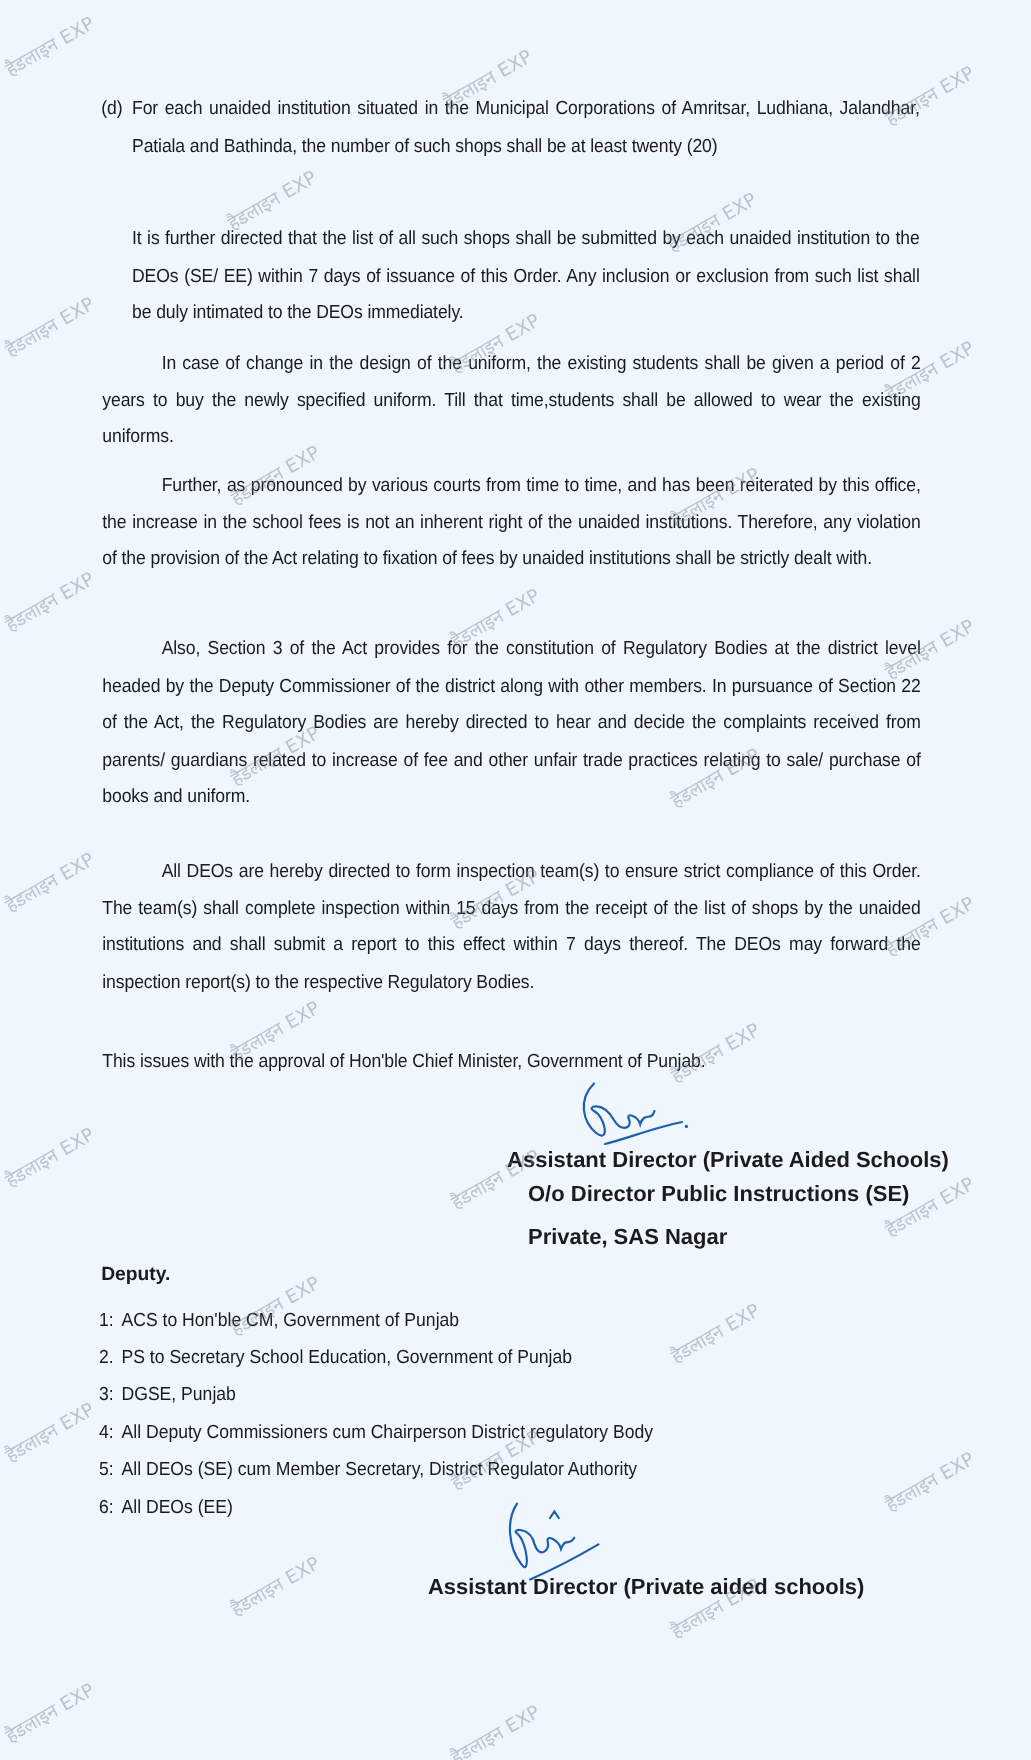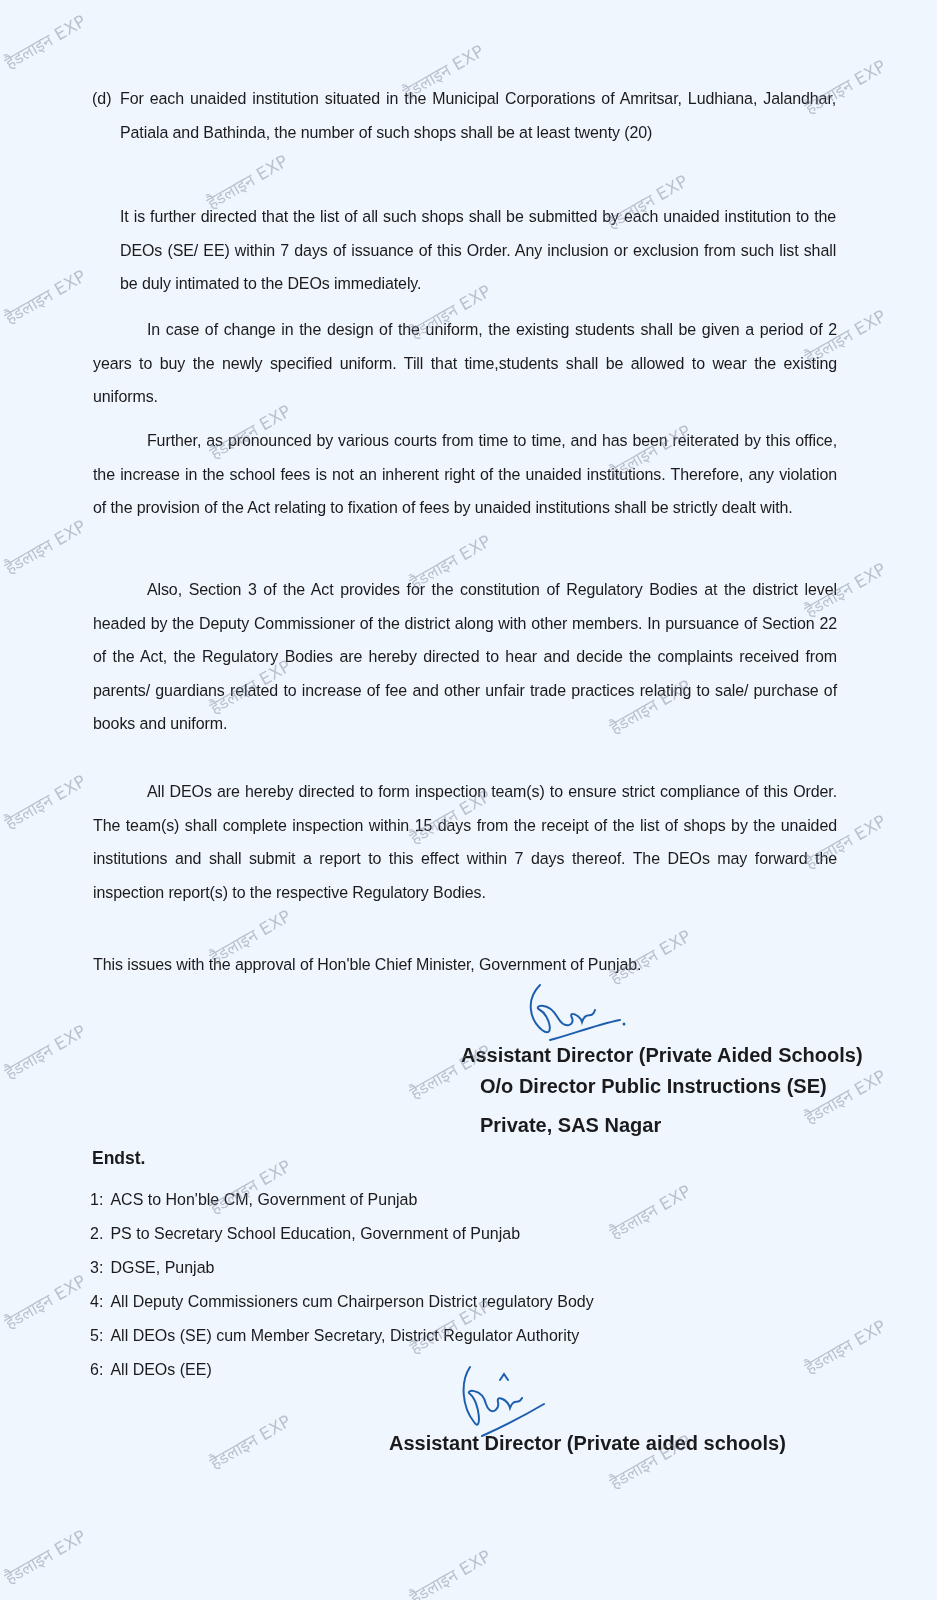--- a/index.html
+++ b/index.html
@@ -47,21 +47,21 @@
   <div class="p" style="top:948px; width:800px;">This issues with the approval of Hon'ble Chief Minister, Government of Punjab.</div>
 
   <svg class="sig" style="left:520px; top:980px;" width="110" height="70" viewBox="0 0 110 70">
     <path d="M20 5 C5 20, 10 40, 22 50 C35 60, 30 35, 20 30 C12 26, 28 20, 38 38 C45 50, 55 45, 52 38 C48 30, 60 35, 62 42 C66 30, 72 40, 75 30 M30 60 C50 55, 75 45, 100 40" stroke="#1d5fae" stroke-width="2" fill="none" stroke-linecap="round"></path>
     <circle cx="104" cy="44" r="1.5" fill="#1d5fae"></circle>
   </svg>
   <div class="sig-block" style="left:461px; top:1040px;">Assistant Director (Private Aided Schools)</div>
   <div class="sig-block" style="left:480px; top:1071px;">O/o Director Public Instructions  (SE)</div>
   <div class="sig-block" style="left:480px; top:1110px;">Private, SAS Nagar</div>
 
-  <div class="endst">Endst.</div>
+  <div class="endst">Deputy.</div>
   <div class="list">
     <div><span class="num">1:</span><span>ACS to Hon'ble CM, Government of Punjab</span></div>
     <div><span class="num">2.</span><span>PS to Secretary School Education, Government of Punjab</span></div>
     <div><span class="num">3:</span><span>DGSE, Punjab</span></div>
     <div><span class="num">4:</span><span>All Deputy Commissioners cum Chairperson District regulatory Body</span></div>
     <div><span class="num">5:</span><span>All DEOs (SE) cum Member Secretary, District Regulator Authority</span></div>
     <div><span class="num">6:</span><span>All DEOs (EE)</span></div>
   </div>
 
   <svg class="sig" style="left:452px; top:1362px;" width="100" height="80" viewBox="0 0 100 80">

